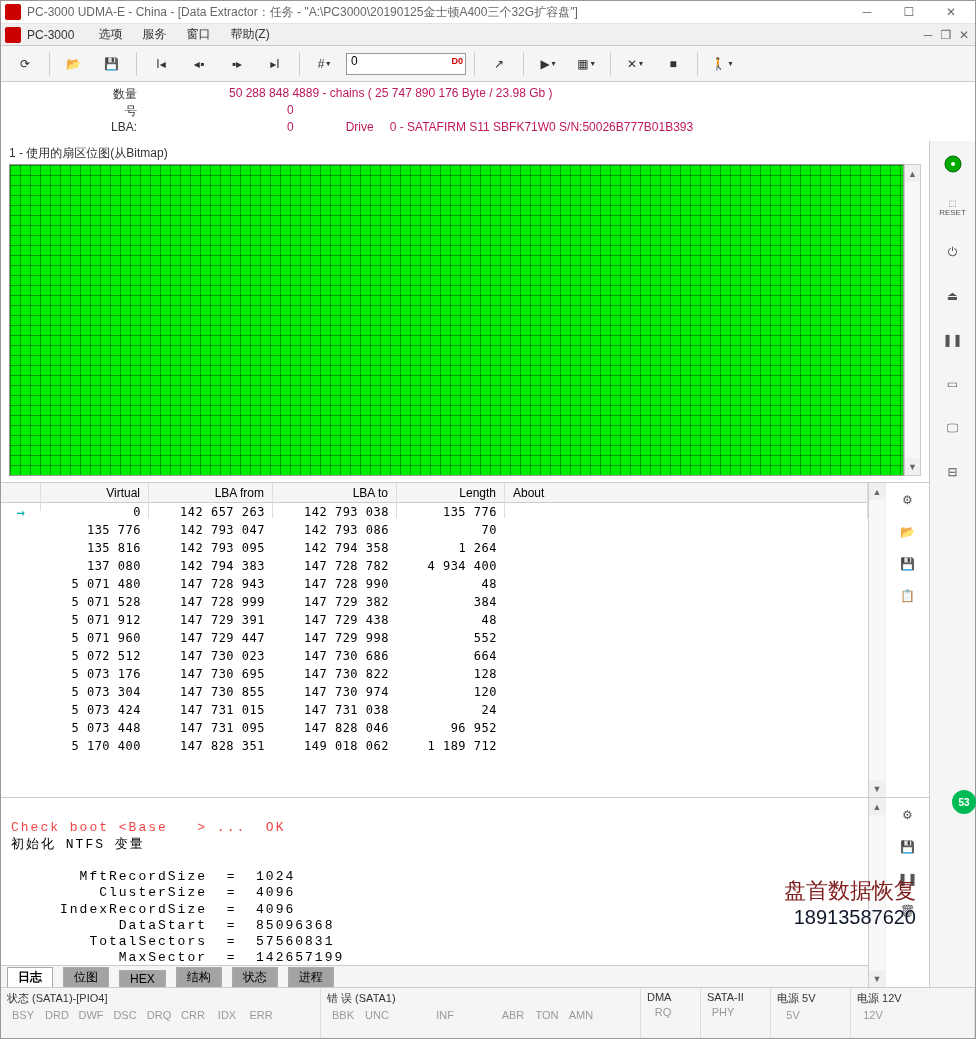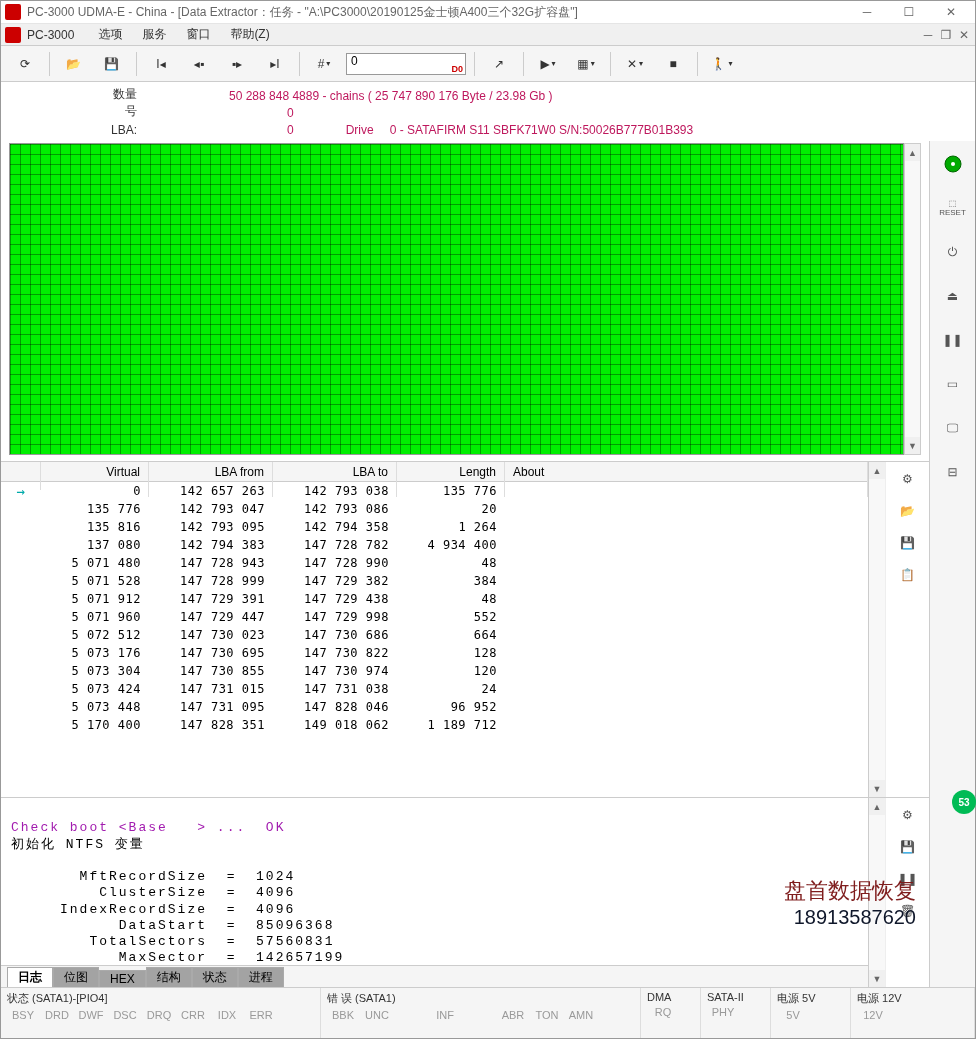--- a/index.html
+++ b/index.html
@@ -12,24 +12,24 @@
 .menu-bar { height: 22px; display: flex; align-items: center; padding: 0 4px; background: #f0f0f0; border-bottom: 1px solid #ccc; }
 .menu-bar .icon { width: 16px; height: 16px; background: #c00; border-radius: 2px; margin-right: 6px; }
 .menu-bar .menu-title { font-size: 12px; color: #333; margin-right: 14px; }
 .menu-item { font-size: 12px; color: #333; padding: 2px 10px; cursor: pointer; }
 .menu-bar .right { margin-left: auto; display: flex; gap: 4px; }
 .rb { width: 14px; height: 14px; display:flex;align-items:center;justify-content:center;color:#666;cursor:pointer;}
 .toolbar { height: 36px; background: #f5f5f5; border-bottom: 1px solid #ccc; display: flex; align-items: center; gap: 6px; padding: 0 8px; }
 .tb-btn { width: 32px; height: 28px; display: flex; align-items: center; justify-content: center; cursor: pointer; border: 1px solid transparent; color:#333;}
 .tb-sep { width: 1px; height: 24px; background: #ccc; margin: 0 2px; }
 .tb-input { width: 120px; height: 22px; border: 1px solid #999; padding: 0 4px; font-size: 12px; position: relative; background:#fff;}
-.tb-input .indicator { position: absolute; right: 2px; top: 10px; font-size: 9px; color: #c00; font-weight: bold; }
+.tb-input .indicator { position: absolute; right: 2px; top: 2px; font-size: 9px; color: #c00; font-weight: bold; }
 .dropdown-arrow { font-size: 8px; margin-left: 2px; }
 .info-panel { padding: 4px 8px; background: #fff; font-size: 12px; }
-.info-row { display: flex; align-items: flex-end; height: 17px; }
+.info-row { display: flex; align-items: flex-start; height: 17px; }
 .info-label { width: 140px; text-align: right; padding-right: 12px; color: #333; }
 .info-value { color: #be185d; }
 .main-area { display: flex; height: calc(100% - 23px - 22px - 36px - 55px - 55px); }
 .left-content { flex: 1; display: flex; flex-direction: column; overflow: hidden; }
 .right-sidebar { width: 46px; background: #f5f5f5; border-left: 1px solid #ccc; display: flex; flex-direction: column; align-items: center; padding: 8px 0; gap: 14px; }
 .side-btn { width: 30px; height: 30px; display: flex; align-items: center; justify-content: center; cursor: pointer; color:#555; border:1px solid transparent;}
 .bitmap-section { padding: 2px 8px; }
 .bitmap-label { font-size: 12px; color: #333; padding: 2px 0; }
 .bitmap-container { display: flex; height: 312px; }
 .bitmap-grid { flex: 1; background: #00ef00; border: 1px solid #999; position: relative; overflow: hidden; }
@@ -45,23 +45,23 @@
 .table-body { flex: 1; overflow: hidden; font-family: "Segoe UI", monospace; font-size: 12px; }
 .tr { display: flex; height: 18px; align-items: center; }
 .td { padding: 1px 8px; font-size: 12px; text-align: right; font-family: Consolas, monospace; letter-spacing: 0.5px; white-space: pre; }
 .td.c0 { width: 40px; text-align:center; } .td.c1 { width: 108px; } .td.c2 { width: 124px; } .td.c3 { width: 124px; } .td.c4 { width: 108px; } .td.c5 { flex:1; text-align:left; }
 .table-scroll { width: 17px; background: #f0f0f0; border-left: 1px solid #ccc; display:flex;flex-direction:column;}
 .table-side-btns { width: 44px; display: flex; flex-direction: column; align-items: center; padding: 4px 0; gap: 6px; border-left:1px solid #eee;}
 .small-side { width:26px;height:26px;display:flex;align-items:center;justify-content:center;cursor:pointer;color:#555;}
 .log-section { height: 190px; display: flex; border-top: 1px solid #ccc; }
 .log-content { flex: 1; display: flex; flex-direction: column; overflow: hidden; }
 .log-text { flex: 1; padding: 6px 10px; font-family: Consolas, "Courier New", monospace; font-size: 13px; line-height: 1.25; overflow: hidden; white-space: pre; position:relative;}
-.log-text .green { color: #a21caf; letter-spacing: 2px; }
+.log-text .green { color: #ef4444; letter-spacing: 2px; }
 .log-text .black { color: #000; letter-spacing: 2px; }
-.log-tabs { height: 22px; background: #f5f5f5; border-top: 1px solid #ccc; display: flex; align-items: flex-end; padding: 0 6px; gap: 0; }
+.log-tabs { height: 22px; background: #f5f5f5; border-top: 1px solid #ccc; display: flex; align-items: flex-end; padding: 0 6px; gap: 10px; }
 .log-tab { border: 1px solid #aaa; border-bottom: none; background: #a3a3a3; padding: 1px 10px; font-size: 12px; cursor: pointer; }
 .log-tab.active { background: #fff; font-weight: bold; border-bottom:1px solid #fff; position:relative; top:1px;}
 .log-side { width: 44px; display: flex; flex-direction: column; align-items: center; padding: 4px 0; gap: 6px; border-left:1px solid #eee;}
 .status-bar { height: 55px; background: #f5f5f5; border-top: 1px solid #ccc; display: flex; font-size: 11px; }
 .status-group { border-right: 1px solid #ddd; padding: 2px 6px; display: flex; flex-direction: column; }
 .status-title { color: #333; font-size: 11px; white-space: nowrap; padding: 1px 0;}
 .status-items { display: flex; gap: 2px; }
 .status-item { width: 32px; text-align: center; color: #999; font-size: 11px; padding: 2px 0;}
 .watermark { position: absolute; right: 60px; bottom: 110px; text-align: right; pointer-events: none; }
 .watermark .l1 { font-size: 22px; color: #7f1d1d; font-family: Liberation Sans, sans-serif; text-align: center; }
@@ -139,20 +139,21 @@
     <div class="info-value" style="margin-left:138px;">0</div>
     <div class="info-value" style="margin-left:52px;">Drive</div>
     <div class="info-value" style="margin-left:16px;">0 - SATAFIRM    S11 SBFK71W0 S/N:50026B777B01B393</div>
   </div>
 </div>
 
 <div class="main-area">
   <div class="left-content">
 
     <div class="bitmap-section">
+      <div class="bitmap-label">1 - 使用的扇区位图(从Bitmap)</div>
       <div class="bitmap-container">
         <div class="bitmap-grid">
           <div class="bitmap-grid-overlay"></div>
         </div>
         <div class="bitmap-scroll">
           <div class="sb-btn">▲</div>
           <div class="sb-track"></div>
           <div class="sb-btn">▼</div>
         </div>
       </div>
@@ -175,21 +176,21 @@
               <div class="td c2">142 657 263</div>
               <div class="td c3">142 793 038</div>
               <div class="td c4">135 776</div>
               <div class="td c5"></div>
             </div>
             <div class="tr">
               <div class="td c0 arrow-icon"></div>
               <div class="td c1">135 776</div>
               <div class="td c2">142 793 047</div>
               <div class="td c3">142 793 086</div>
-              <div class="td c4">20</div>
+              <div class="td c4">70</div>
               <div class="td c5"></div>
             </div>
             <div class="tr">
               <div class="td c0 arrow-icon"></div>
               <div class="td c1">135 816</div>
               <div class="td c2">142 793 095</div>
               <div class="td c3">142 794 358</div>
               <div class="td c4">1 264</div>
               <div class="td c5"></div>
             </div>

